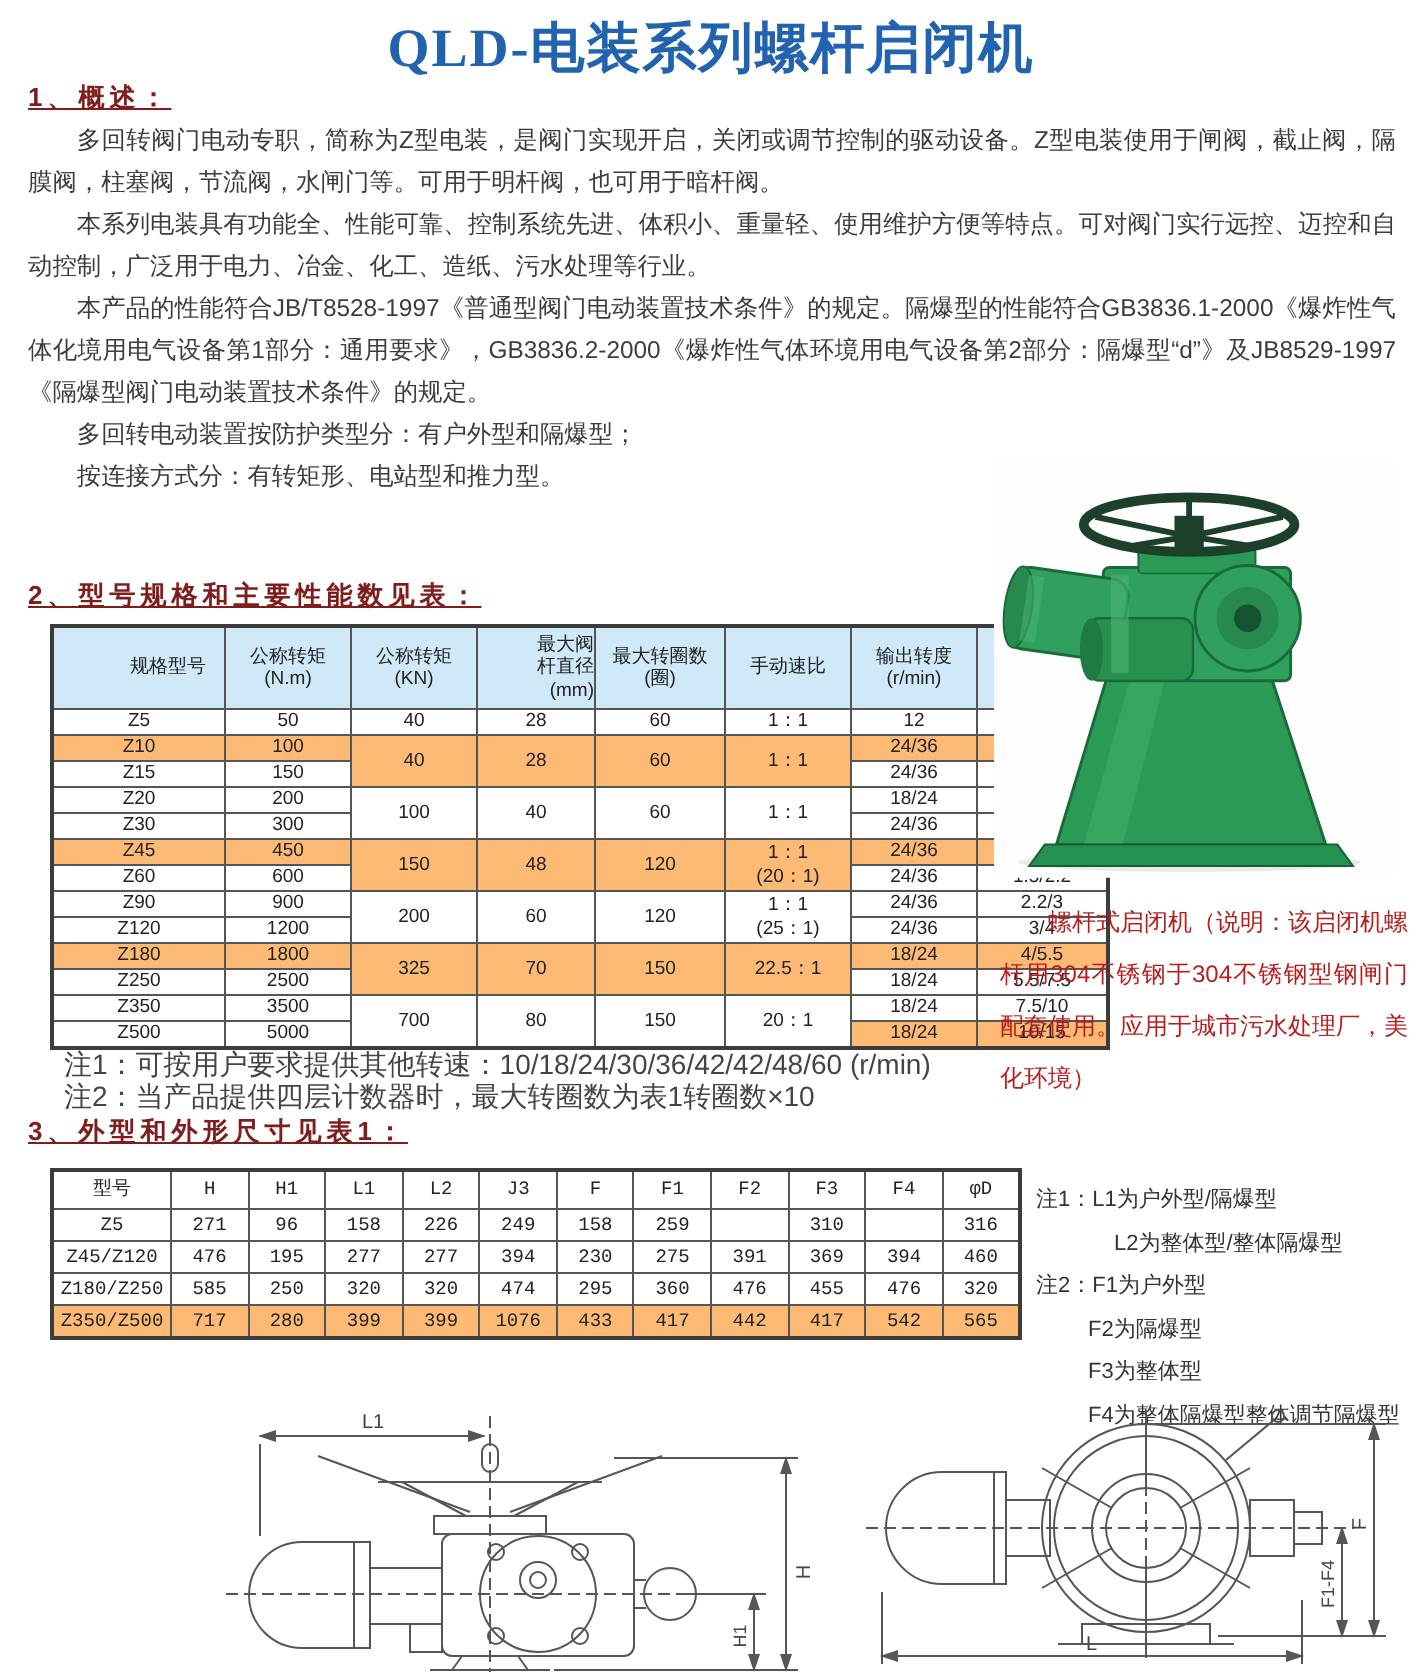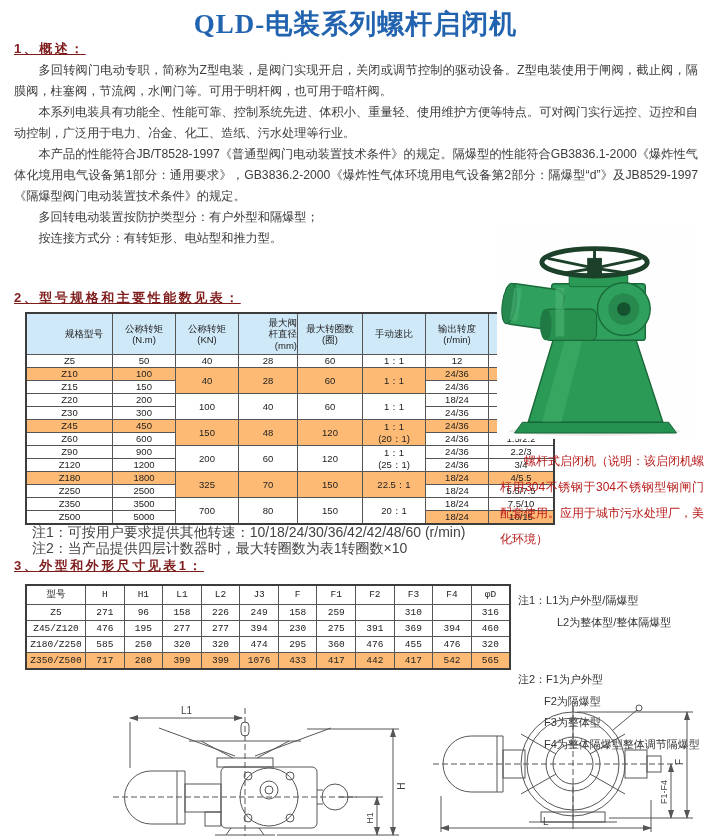--- a/index.html
+++ b/index.html
@@ -298,21 +298,21 @@
             <td>417</td>
             <td>542</td>
             <td>565</td>
           </tr>
         </tbody>
       </table>
   </div>
   <div class="notes" id="t2notes">
       <div style="padding-left: 0px;">注1：L1为户外型/隔爆型</div>
       <div style="padding-left: 39px;">L2为整体型/整体隔爆型</div>
-      <div style="padding-left: 0px; margin-top: 36px;">注2：F1为户外型</div>
+      <div style="padding-left: 0px;">注2：F1为户外型</div>
       <div style="padding-left: 26px;">F2为隔爆型</div>
       <div style="padding-left: 26px;">F3为整体型</div>
       <div style="padding-left: 26px;">F4为整体隔爆型整体调节隔爆型</div>
     </div>
 
   <svg class="drawingA" viewBox="0 0 335 138">
     <defs>
       <marker id="arA" markerWidth="9" markerHeight="6" refX="8" refY="3" orient="auto-start-reverse">
         <path d="M0,0 L9,3 L0,6 Z" fill="#555"></path>
       </marker>

